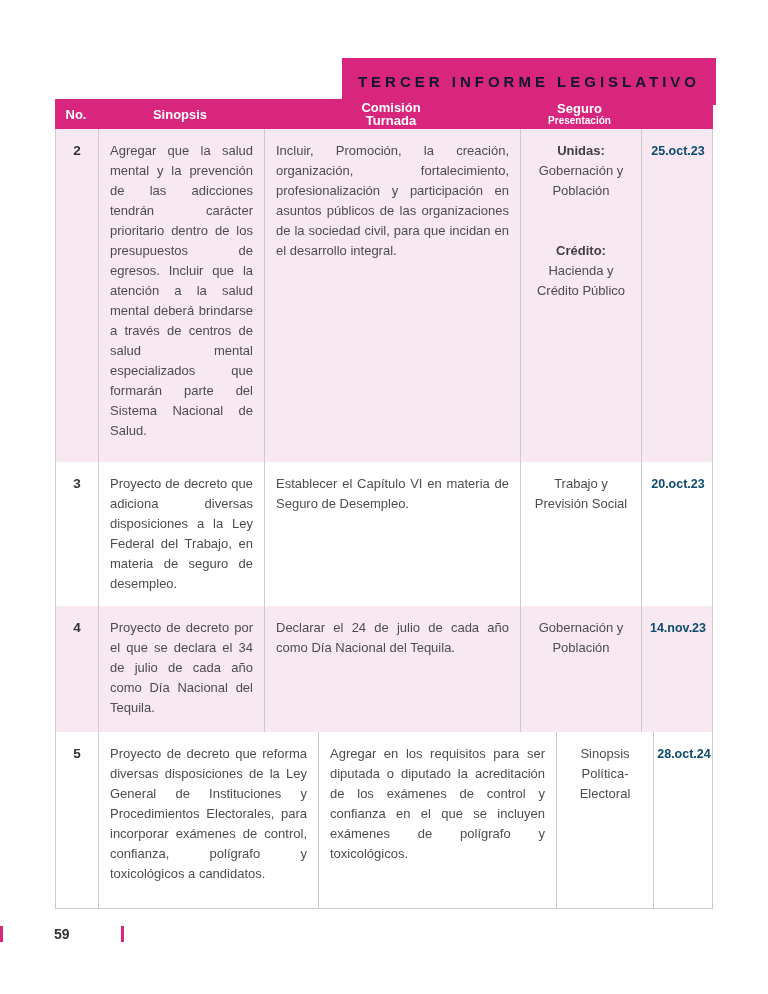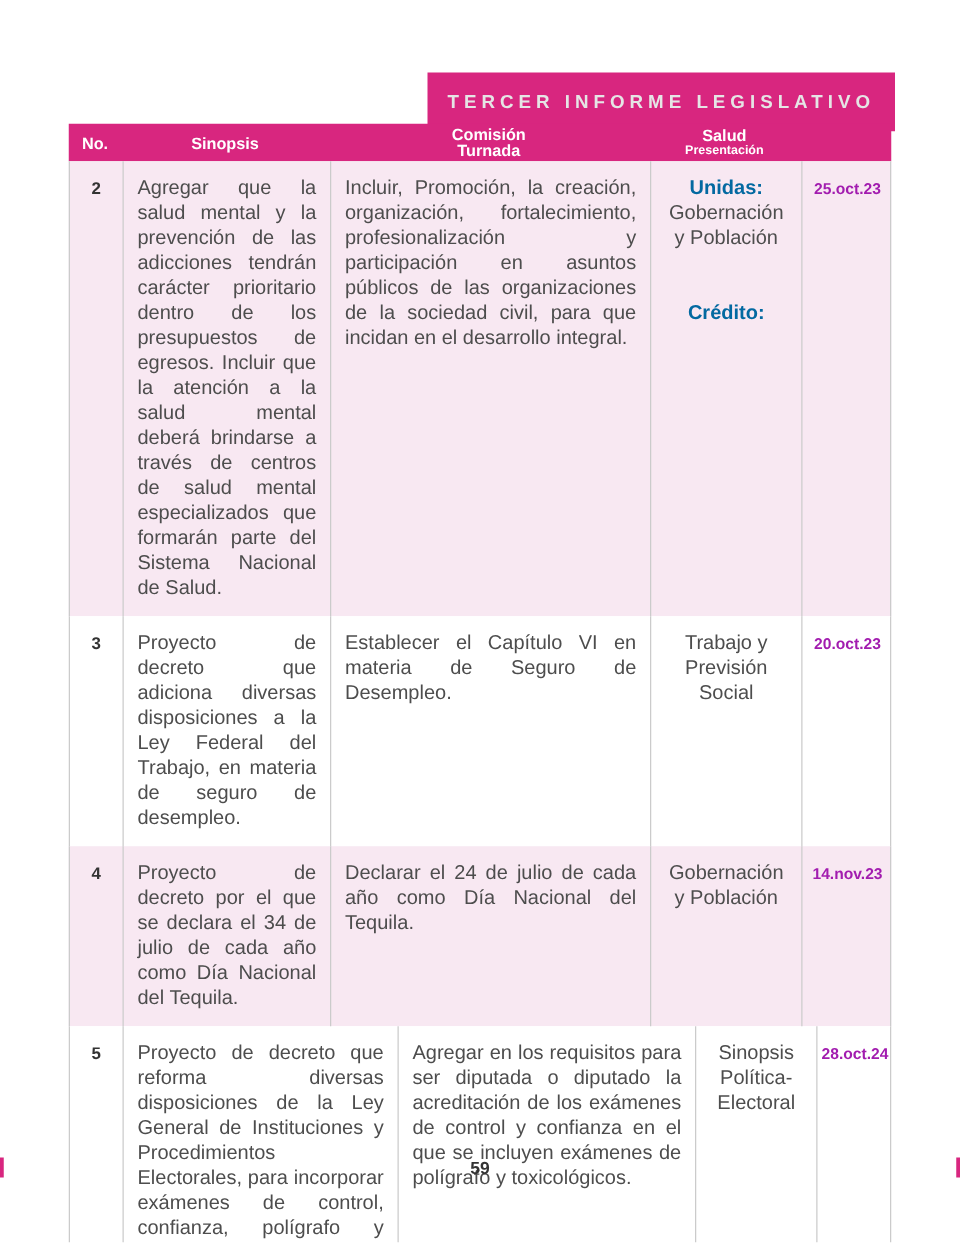--- a/index.html
+++ b/index.html
@@ -13,21 +13,21 @@
     overflow: hidden;
   }
 
   
   .banner {
     position: absolute;
     top: 58px;
     right: 52px;
     height: 47px;
     background: #D8267F;
-    color: #e5e5e5;
+    color: #0f172a;
     display: flex;
     align-items: center;
     padding: 0 16px;
     font-weight: bold;
     font-size: 15px;
     letter-spacing: 4px;
     white-space: nowrap;
   }
 
   
@@ -67,62 +67,63 @@
   .trow.alt-columns {
     grid-template-columns: 42px 220px 238px 97px 61px;
   }
   .trow.pink { background: #F8E8F2; }
   .trow.white { background: #ffffff; }
   .trow.last { border-bottom: 1px solid #cbcbcb; }
 
   .cell {
     border-left: 1px solid #cbcbcb;
     padding: 12px 11px 12px 11px;
-    font-size: 16px;
+    font-size: 13px;
     line-height: 20px;
     color: #4d4d4d;
   }
   .cell:first-child { border-left: none; }
 
   .cell.num {
     text-align: center;
     font-weight: bold;
     color: #333333;
     font-size: 13.5px;
     padding-left: 4px;
     padding-right: 4px;
   }
   .cell.just { text-align: justify; }
   .cell.center { text-align: center; padding-left: 8px; padding-right: 8px; }
   .cell.fecha {
     text-align: center;
     font-weight: bold;
-    color: #a21caf;
+    color: #0c4a6e;
     font-size: 12.5px;
     padding-left: 3px;
     padding-right: 3px;
   }
-  .com-label { font-weight: bold; color: #0369a1; }
+  .com-label { font-weight: bold; color: #404040; }
   .com-gap { height: 20px; }
 
   
   .h-r2 { min-height: 333px; }
   .h-r3 { min-height: 138px; }
   .h-r4 { min-height: 126px; }
   .h-r5 { min-height: 177px; }
 
   
   .footer {
     position: absolute;
     left: 0;
     top: 926px;
     width: 100%;
     display: flex;
     align-items: center;
-    justify-content: space-between;
+    justify-content: flex-start;
+    gap: 47px;
   }
   .page-bar {
     display: inline-block;
     width: 3px;
     height: 16px;
     background: #D8267F;
   }
   .page-num {
     font-weight: bold;
     font-size: 14px;
@@ -144,35 +145,36 @@
         <span>No.</span>
       </div>
       <div class="th">
         <span>Sinopsis</span>
       </div>
       <div class="th">
         <span>Comisión</span>
         <span>Turnada</span>
       </div>
       <div class="th">
-        <span>Salud</span>
+        <span>Seguro</span>
         <span class="sub">Presentación</span>
       </div>
     </div>
 
     <div class="trow pink h-r2">
       <div class="cell num">2</div>
       <div class="cell just">Agregar que la salud mental y la prevención de las adicciones tendrán carácter prioritario dentro de los presupuestos de egresos. Incluir que la atención a la salud mental deberá brindarse a través de centros de salud mental especializados que formarán parte del Sistema Nacional de Salud.</div>
       <div class="cell just">Incluir, Promoción, la creación, organización, fortalecimiento, profesionalización y participación en asuntos públicos de las organizaciones de la sociedad civil, para que incidan en el desarrollo integral.</div>
       <div class="cell center">
         <div class="com-label">Unidas:</div>
         <div>Gobernación y Población</div>
         <div class="com-gap"></div>
         <div class="com-gap"></div>
         <div class="com-label">Crédito:</div>
+        <div>Hacienda y Crédito Público</div>
       </div>
       <div class="cell fecha">25.oct.23</div>
     </div>
 
     <div class="trow white h-r3">
       <div class="cell num">3</div>
       <div class="cell just">Proyecto de decreto que adiciona diversas disposiciones a la Ley Federal del Trabajo, en materia de seguro de desempleo.</div>
       <div class="cell just">Establecer el Capítulo VI en materia de Seguro de Desempleo.</div>
       <div class="cell center">Trabajo y Previsión Social</div>
       <div class="cell fecha">20.oct.23</div>

